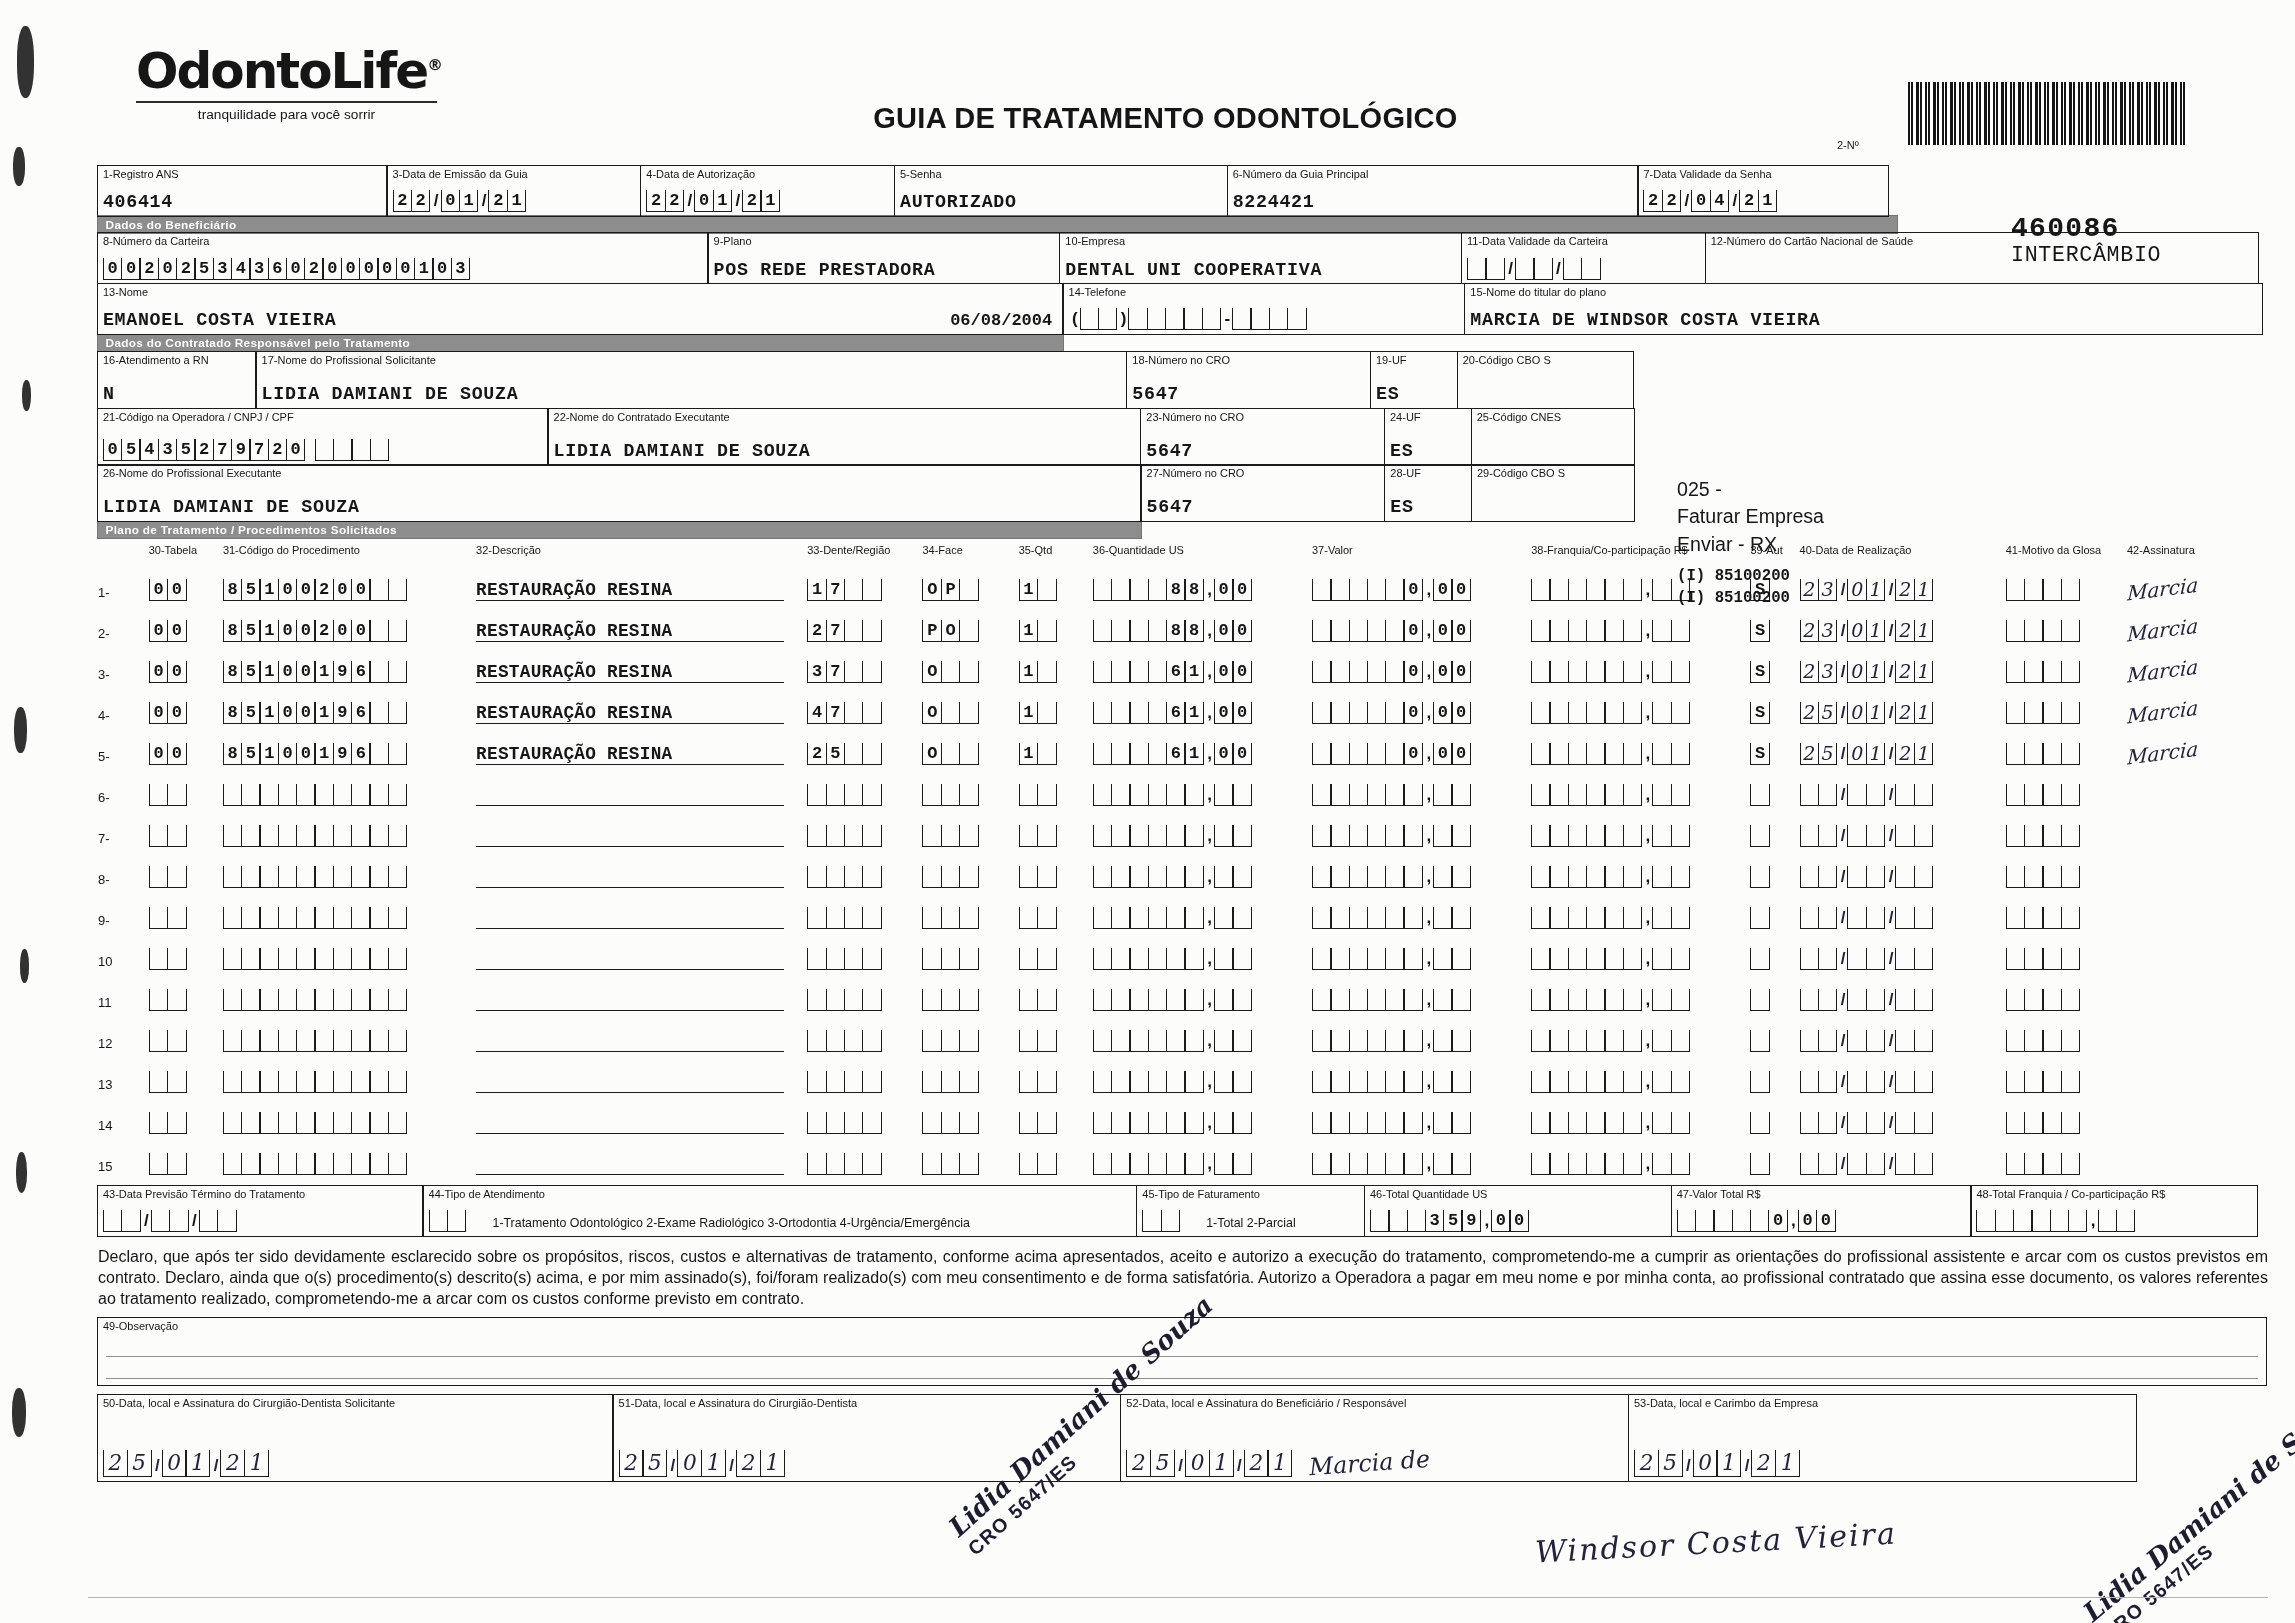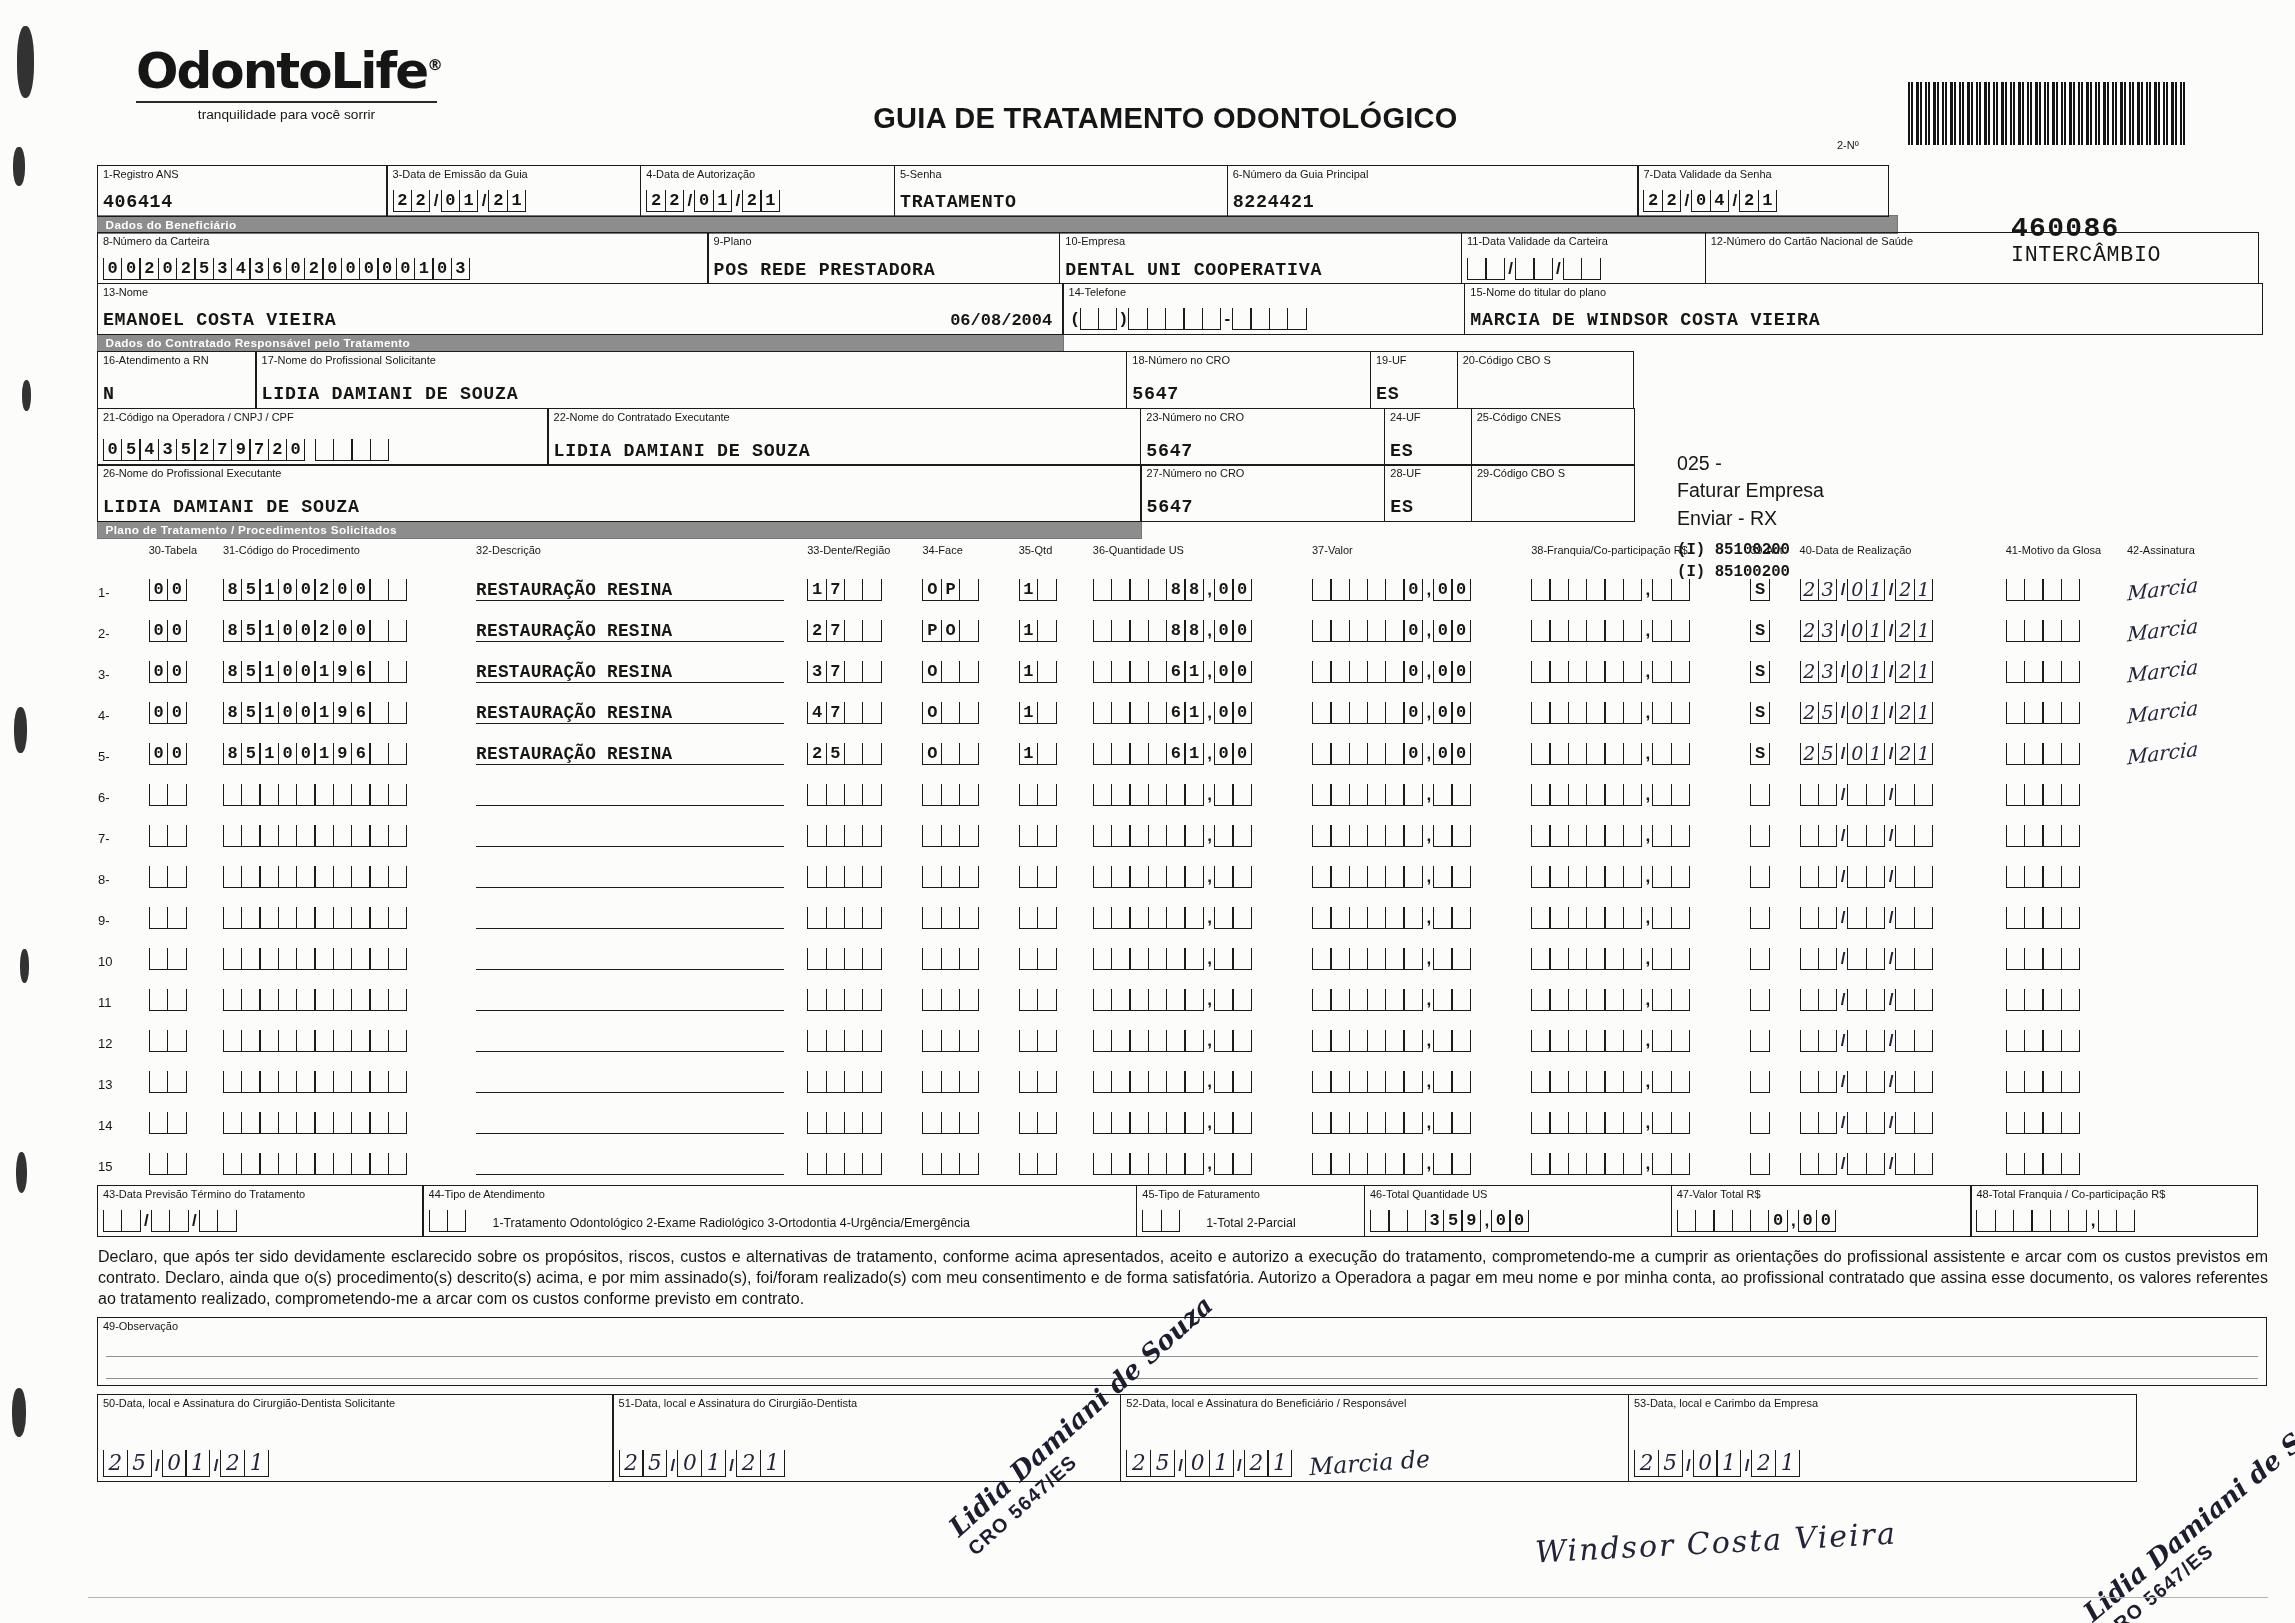--- a/index.html
+++ b/index.html
@@ -40,21 +40,21 @@
 .cc{width:19.6px;height:22px;border:1.3px solid #1b1b1b;border-top:none;margin-left:-1.3px;text-align:center;
   font-family:"Liberation Mono","DejaVu Sans Mono",monospace;font-size:17px;font-weight:700;line-height:21px;flex:none}
 .cc:first-child{margin-left:0}
 .sep{font-size:17px;font-weight:700;line-height:22px;padding:0 3.3px;flex:none}
 .gap{width:10.5px;flex:none}
 .hand .cc{font-family:"DejaVu Serif",serif;font-style:italic;font-weight:400;color:#23243a;font-size:19px}
 .hand .sep{color:#23243a}
 .big-hand .cc{width:25px;height:27.5px;font-size:21.6px;line-height:26px}
 
 
-.notes{position:absolute;left:1677px;top:450px;line-height:1.4}
+.notes{position:absolute;left:1677px;top:476px;line-height:1.4}
 .notes .big{font-size:19.6px}
 .notes .small{font-size:15.7px;font-weight:700;font-family:"Liberation Mono","DejaVu Sans Mono",monospace}
 .notes .mt{margin-top:7.9px}
 
 
 .proc{width:2170px}
 .phead,.prow{display:flex;justify-content:space-between}
 .phead{height:23.6px;align-items:flex-start;padding-top:5.2px;font-size:11px}
 .phead>span{white-space:nowrap;overflow:visible}
 .prow{height:41px;padding-bottom:2.6px;align-items:flex-end}
@@ -148,21 +148,21 @@
             <span class="sep">/</span>
             <span class="cc">0</span>
             <span class="cc">1</span>
             <span class="sep">/</span>
             <span class="cc">2</span>
             <span class="cc">1</span>
           </span>
       </div>
       <div class="field" style="width:334px">
         <div class="label">5-Senha</div>
-        <div class="value">TRATAMENTO</div>
+        <div class="value">AUTORIZADO</div>
       </div>
       <div class="field" style="width:412px">
         <div class="label">6-Número da Guia Principal</div>
         <div class="value">8224421</div>
       </div>
       <div class="field" style="width:252px">
         <div class="label">7-Data Validade da Senha</div>
         <span class="combwrap comb">
             <span class="cc">2</span>
             <span class="cc">2</span>

